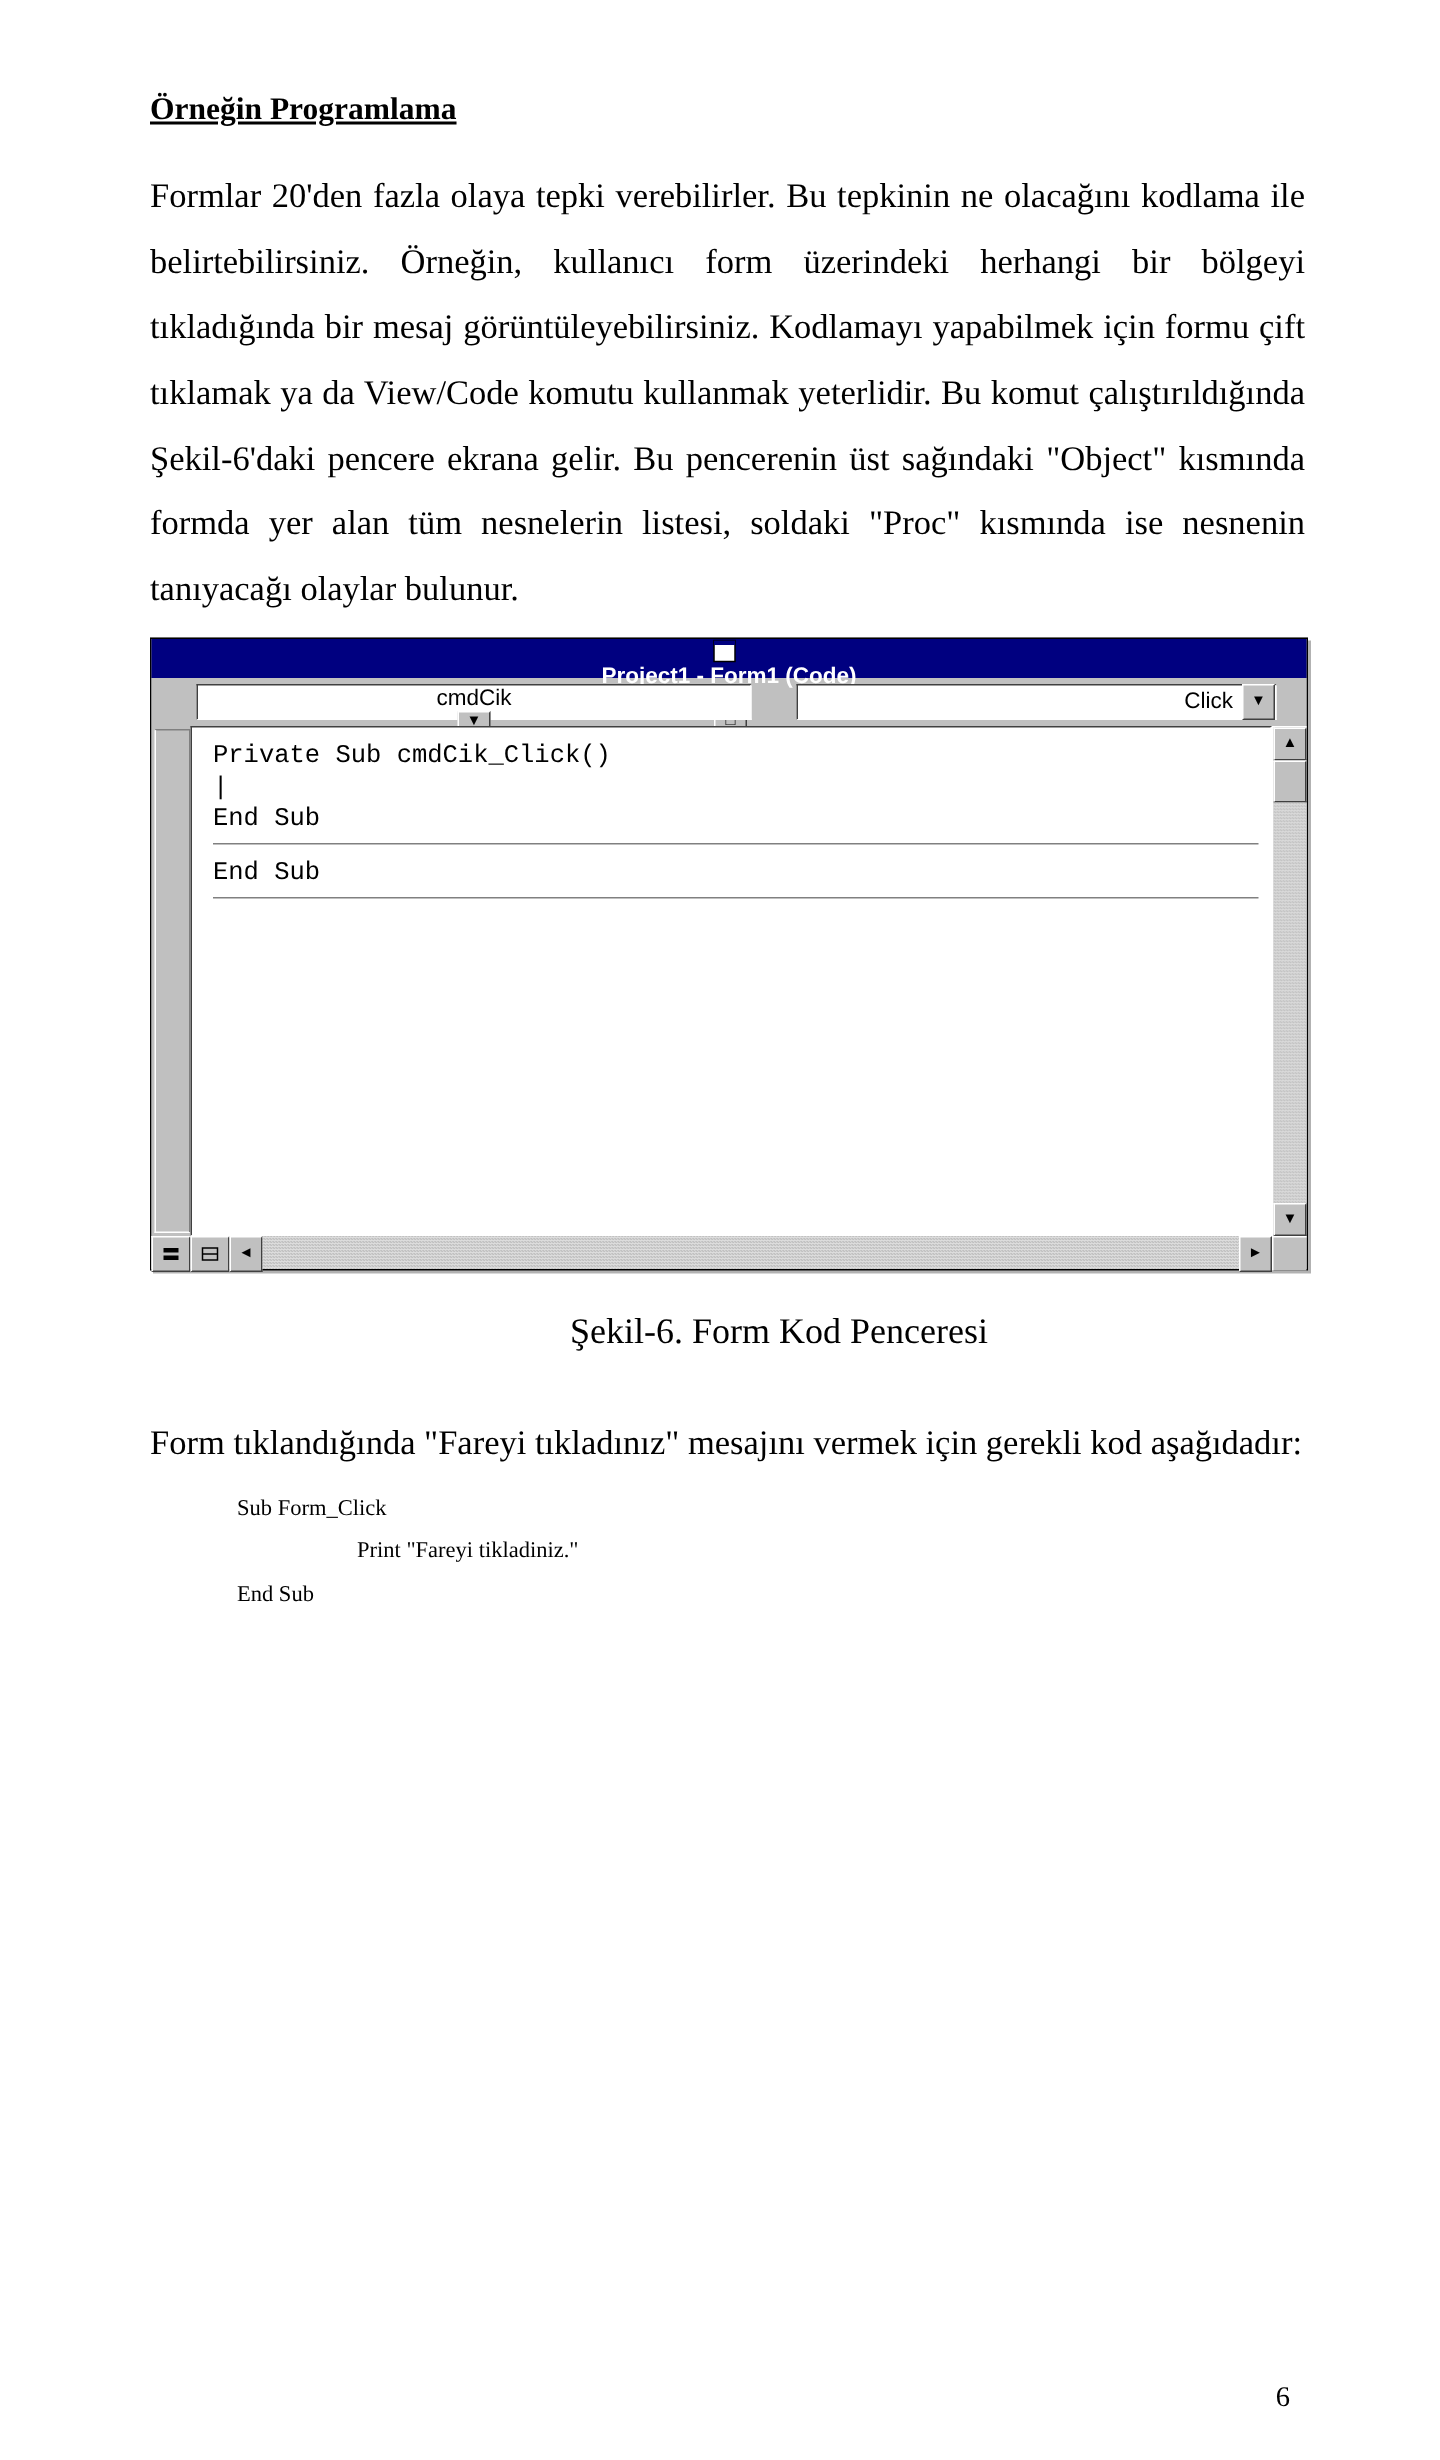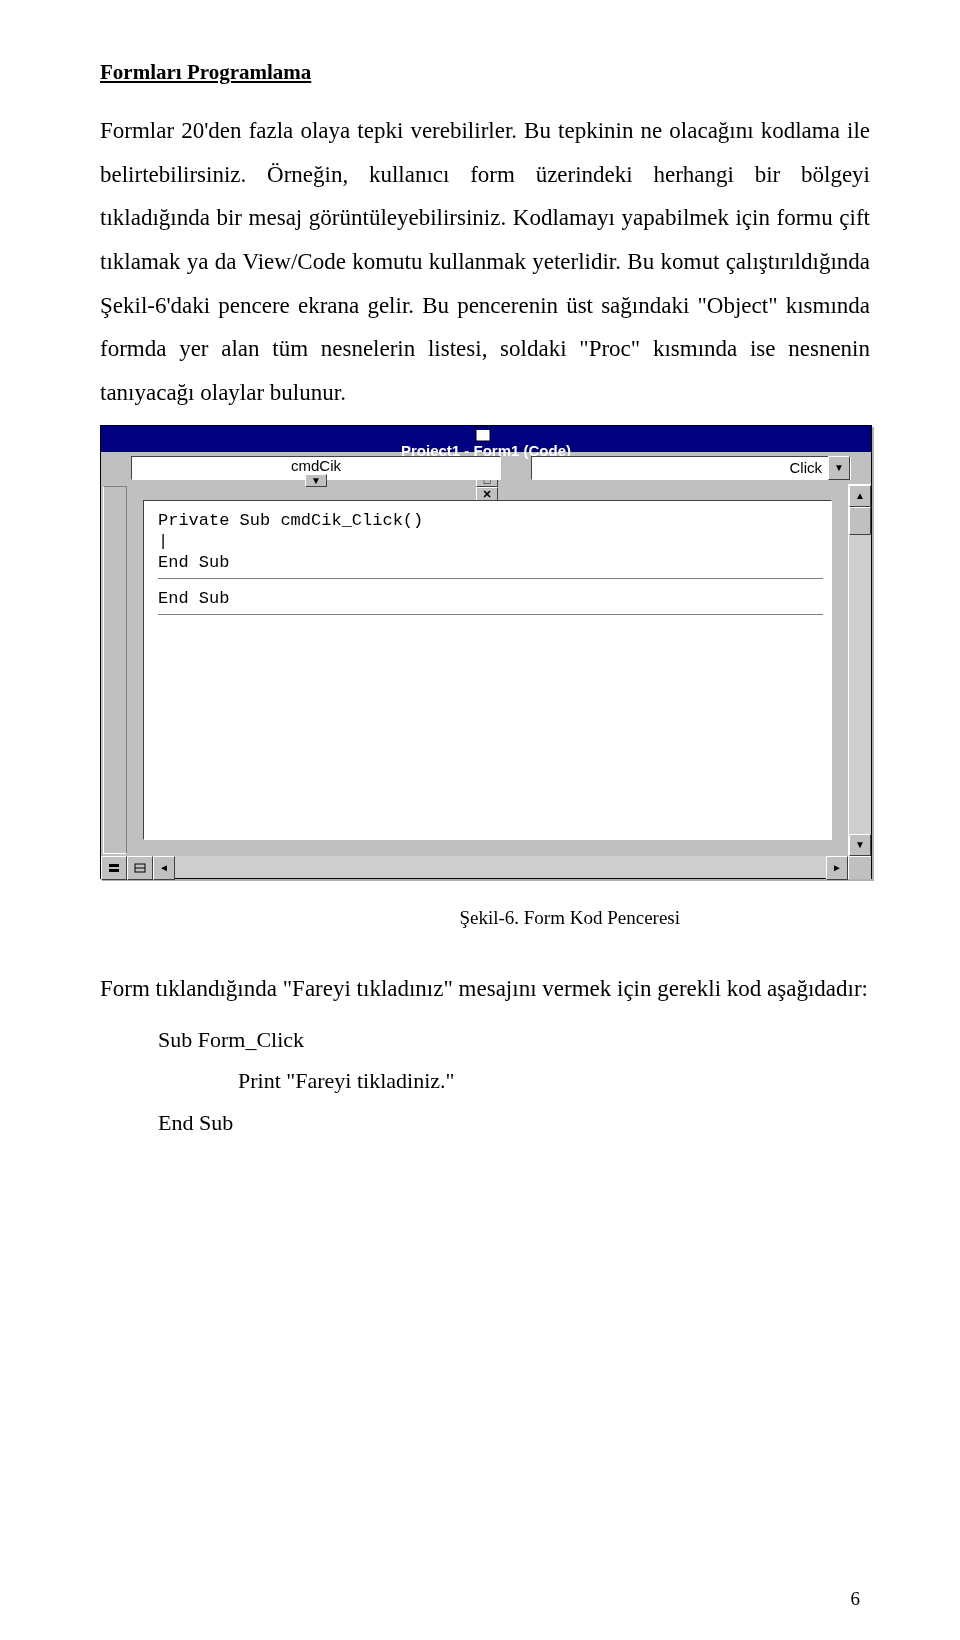--- a/index.html
+++ b/index.html
@@ -124,21 +124,21 @@
     background: #c0c0c0;
     margin: 2px 0 2px 2px;
   }
   .code-area {
     flex: 1;
     background: #fff;
     border-top: 1px solid #404040;
     border-left: 1px solid #404040;
     border-right: 1px solid #fff;
     border-bottom: 1px solid #fff;
-    margin: 16px;
+    margin: 0;
     padding: 8px 8px 8px 14px;
     font-family: "Courier New", monospace;
     font-size: 17px;
     min-height: 340px;
     position: relative;
     box-sizing: border-box;
   }
   .code-area hr {
     border: none;
     border-top: 1px solid #808080;
@@ -199,45 +199,45 @@
     display:flex;align-items:center;justify-content:center;
     font-size: 10px;
   }
   .hscroll-row .track { flex:1; background: repeating-conic-gradient(#c0c0c0 0% 25%, #dcdcdc 0% 50%) 50% / 2px 2px; }
   .hscroll-row .corner {
     width: 22px; height: 22px; background:#c0c0c0;
     border-top: 1px solid #fff;
     border-left: 1px solid #fff;
   }
   .caption {
-    text-align: right;
-    font-size: 19px;
+    text-align: left;
+    font-size: 24px;
     margin: 28px 0 38px 280px;
     width: 300px;
   }
   .codeblock {
-    font-size: 22px;
+    font-size: 15px;
     line-height: 1.9;
     margin-left: 58px;
   }
   .codeblock .indent { margin-left: 80px; }
   .pagenum {
     position: absolute;
     right: 100px;
     bottom: 30px;
     font-size: 19px;
   }
   .viewbtn svg { display:block; }
 </style>
 </head>
 <body>
 
 <div class="page">
 
-  <div class="heading">Formları Programlama</div>
+  <div class="heading">Örneğin Programlama</div>
 
   <div class="para">Formlar 20'den fazla olaya tepki verebilirler. Bu tepkinin ne olacağını kodlama ile belirtebilirsiniz. Örneğin, kullanıcı form üzerindeki herhangi bir bölgeyi tıkladığında bir mesaj görüntüleyebilirsiniz. Kodlamayı yapabilmek için formu çift tıklamak ya da View/Code komutu kullanmak yeterlidir. Bu komut çalıştırıldığında Şekil-6'daki pencere ekrana gelir. Bu pencerenin üst sağındaki "Object" kısmında formda yer alan tüm nesnelerin listesi, soldaki "Proc" kısmında ise nesnenin tanıyacağı olaylar bulunur.</div>
 
   <div class="ide">
     <div class="titlebar">
       <span class="titlebar-icon">
         <svg width="16" height="16">
             <rect x="1" y="1" width="14" height="14" fill="#fff" stroke="#000"></rect>
             <rect x="1" y="1" width="14" height="3" fill="#000080"></rect>
           </svg>

